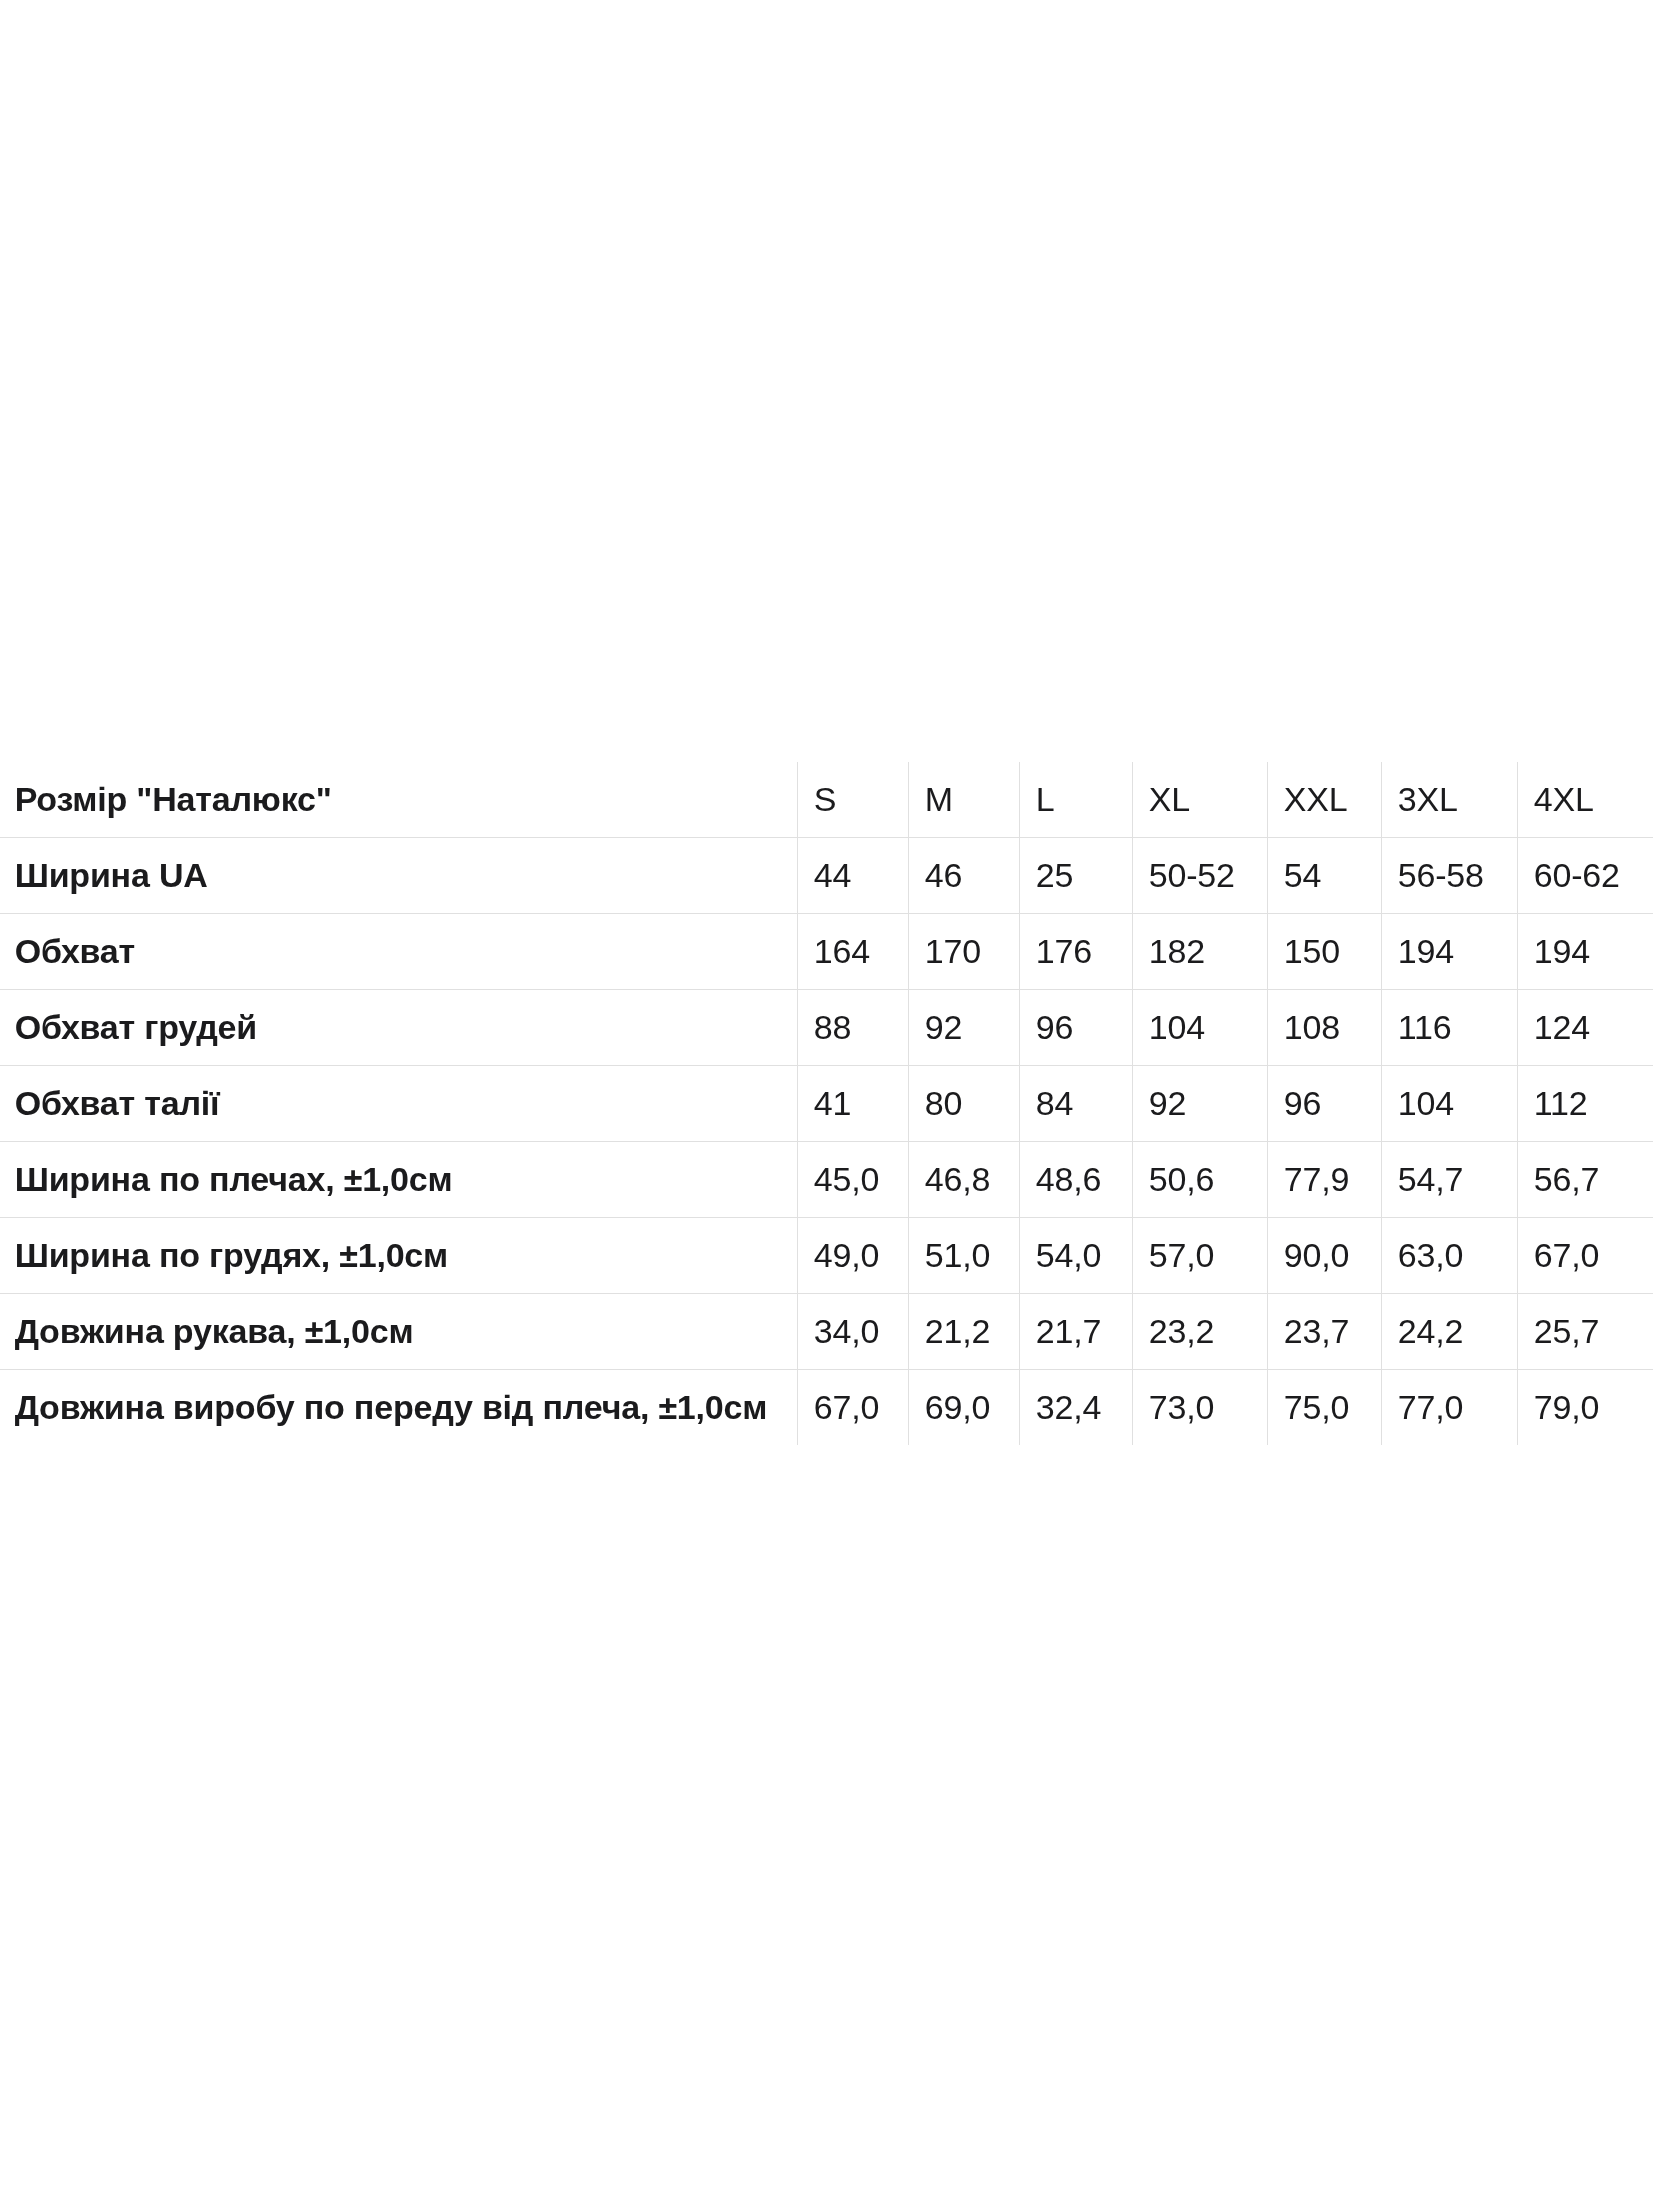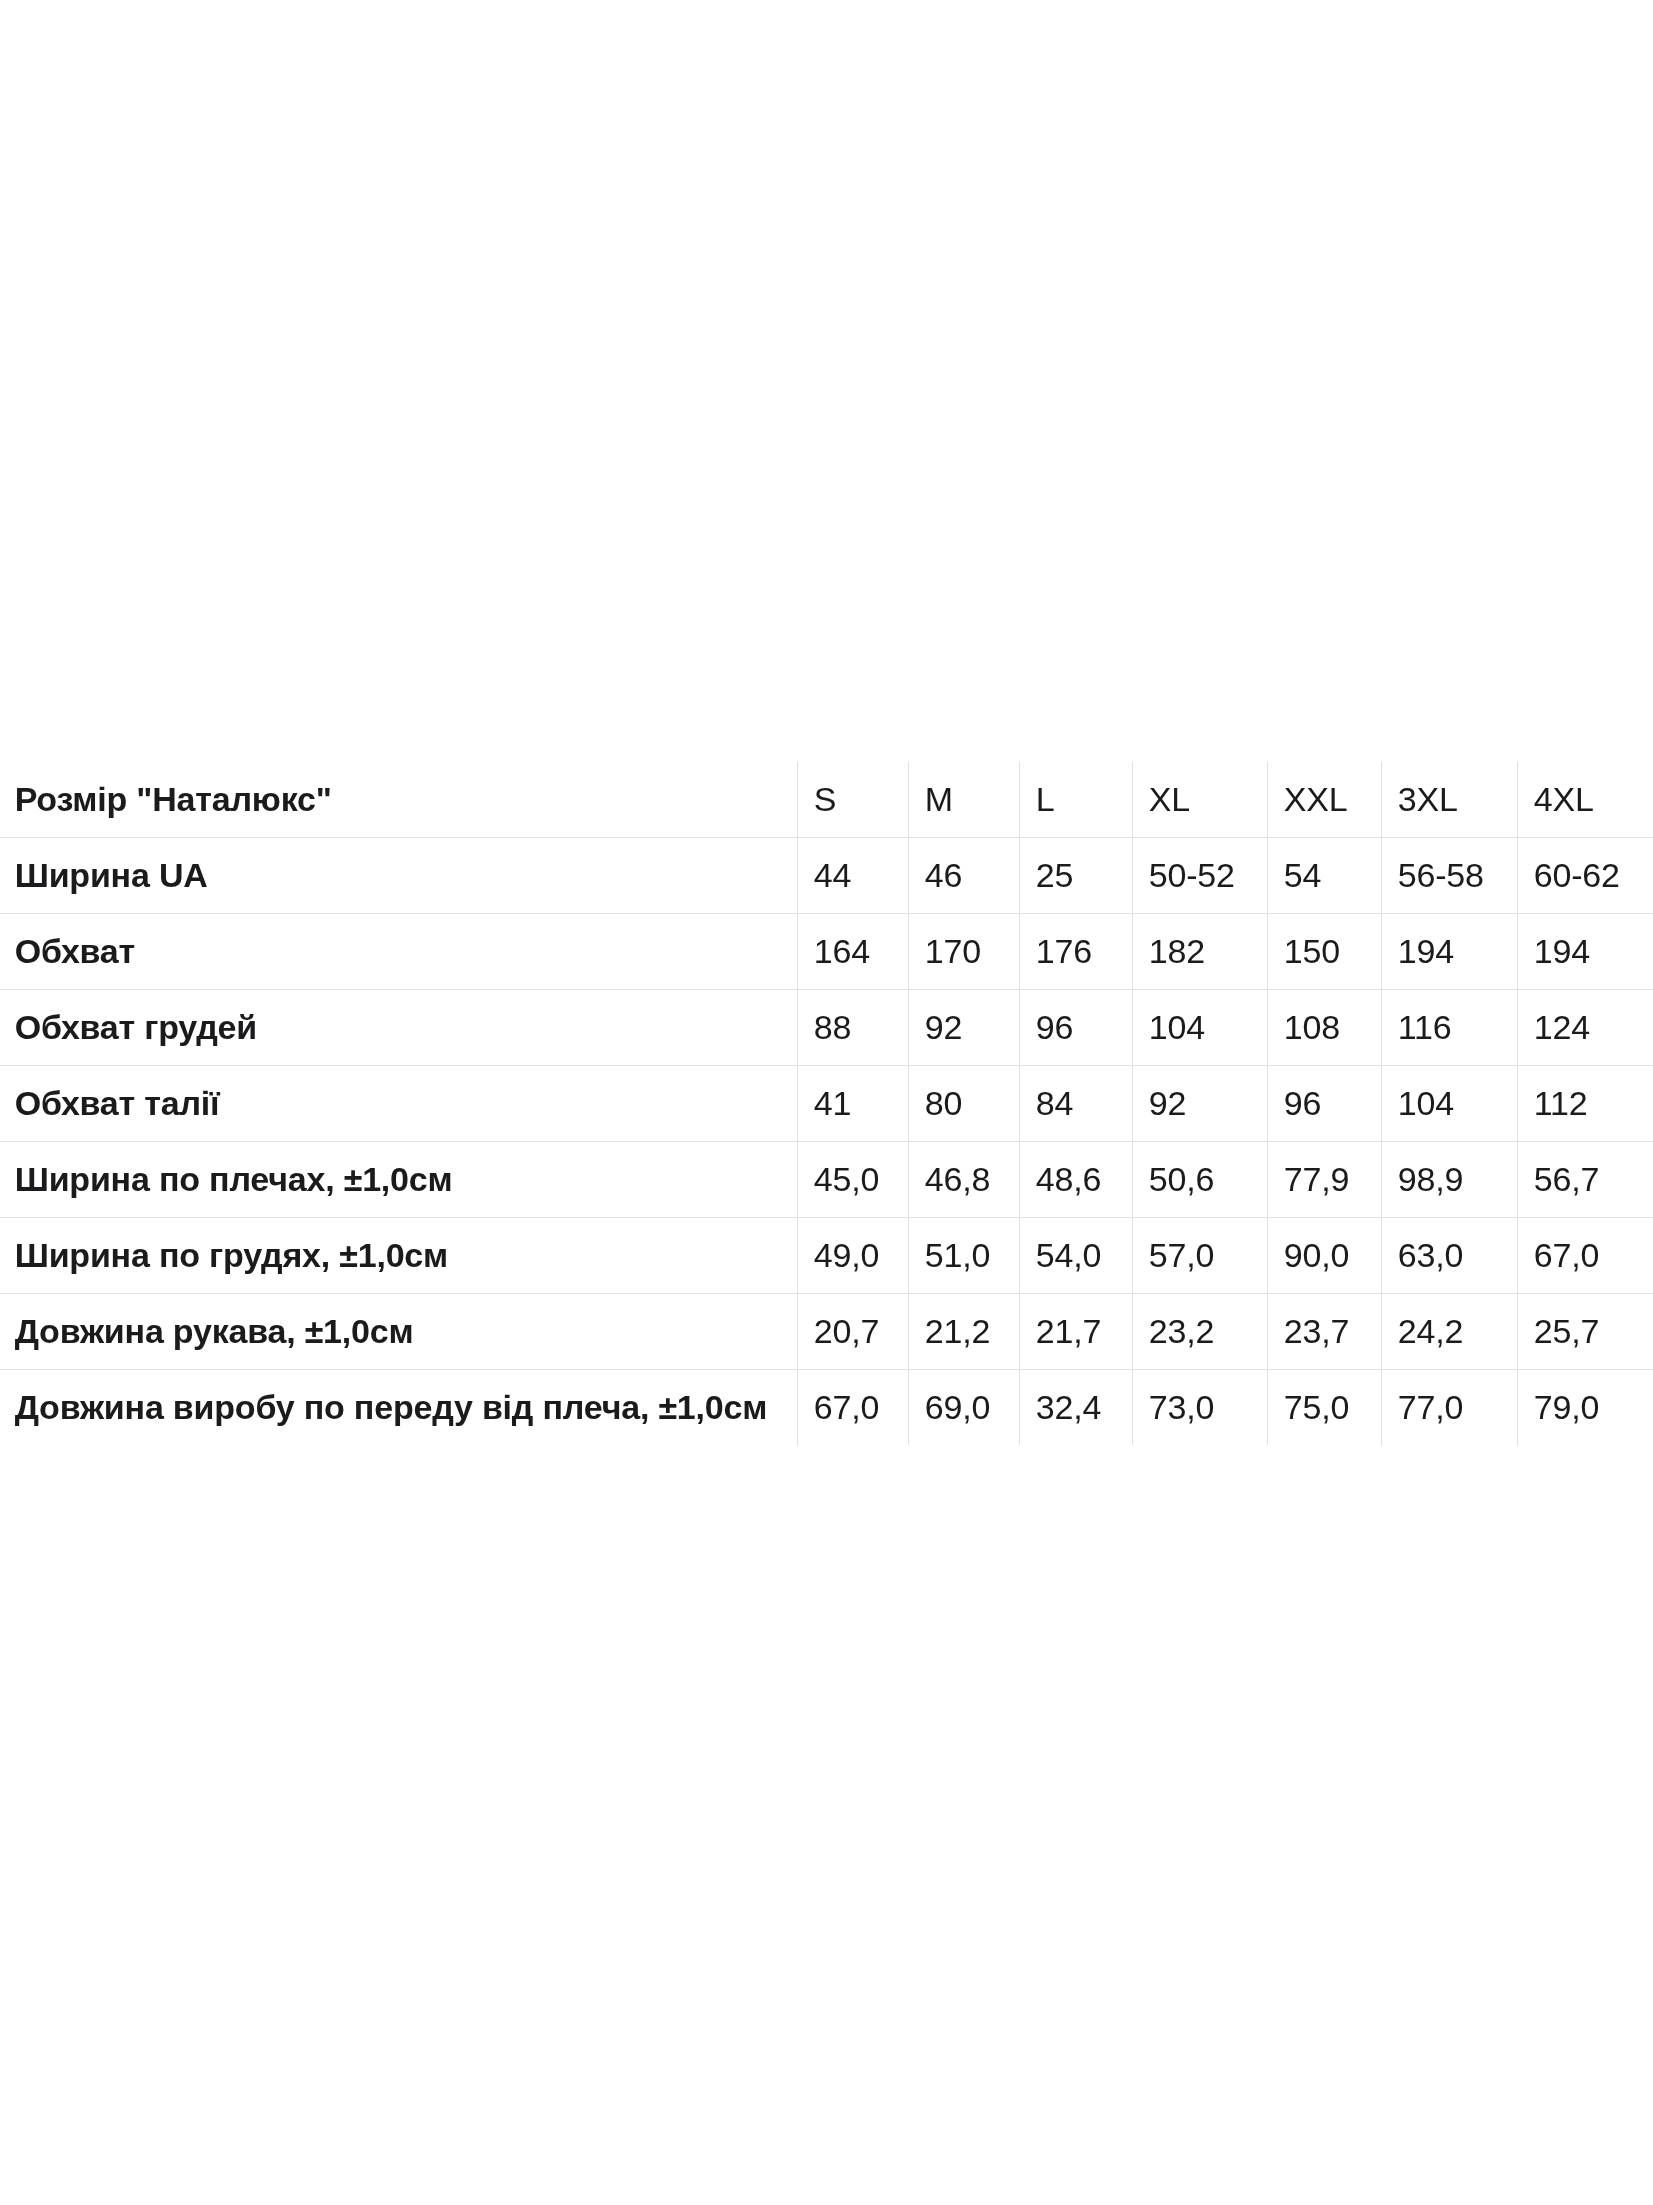--- a/index.html
+++ b/index.html
@@ -112,36 +112,36 @@
         <td class="value-cell">104</td>
         <td class="value-cell">112</td>
       </tr>
       <tr>
         <td class="label-cell">Ширина по плечах, ±1,0см</td>
         <td class="value-cell">45,0</td>
         <td class="value-cell">46,8</td>
         <td class="value-cell">48,6</td>
         <td class="value-cell">50,6</td>
         <td class="value-cell">77,9</td>
-        <td class="value-cell">98,9</td>
+        <td class="value-cell">54,7</td>
         <td class="value-cell">56,7</td>
       </tr>
       <tr>
         <td class="label-cell">Ширина по грудях, ±1,0см</td>
         <td class="value-cell">49,0</td>
         <td class="value-cell">51,0</td>
         <td class="value-cell">54,0</td>
         <td class="value-cell">57,0</td>
         <td class="value-cell">90,0</td>
         <td class="value-cell">63,0</td>
         <td class="value-cell">67,0</td>
       </tr>
       <tr>
         <td class="label-cell">Довжина рукава, ±1,0см</td>
-        <td class="value-cell">20,7</td>
+        <td class="value-cell">34,0</td>
         <td class="value-cell">21,2</td>
         <td class="value-cell">21,7</td>
         <td class="value-cell">23,2</td>
         <td class="value-cell">23,7</td>
         <td class="value-cell">24,2</td>
         <td class="value-cell">25,7</td>
       </tr>
       <tr>
         <td class="label-cell">Довжина виробу по переду від плеча, ±1,0см</td>
         <td class="value-cell">67,0</td>

